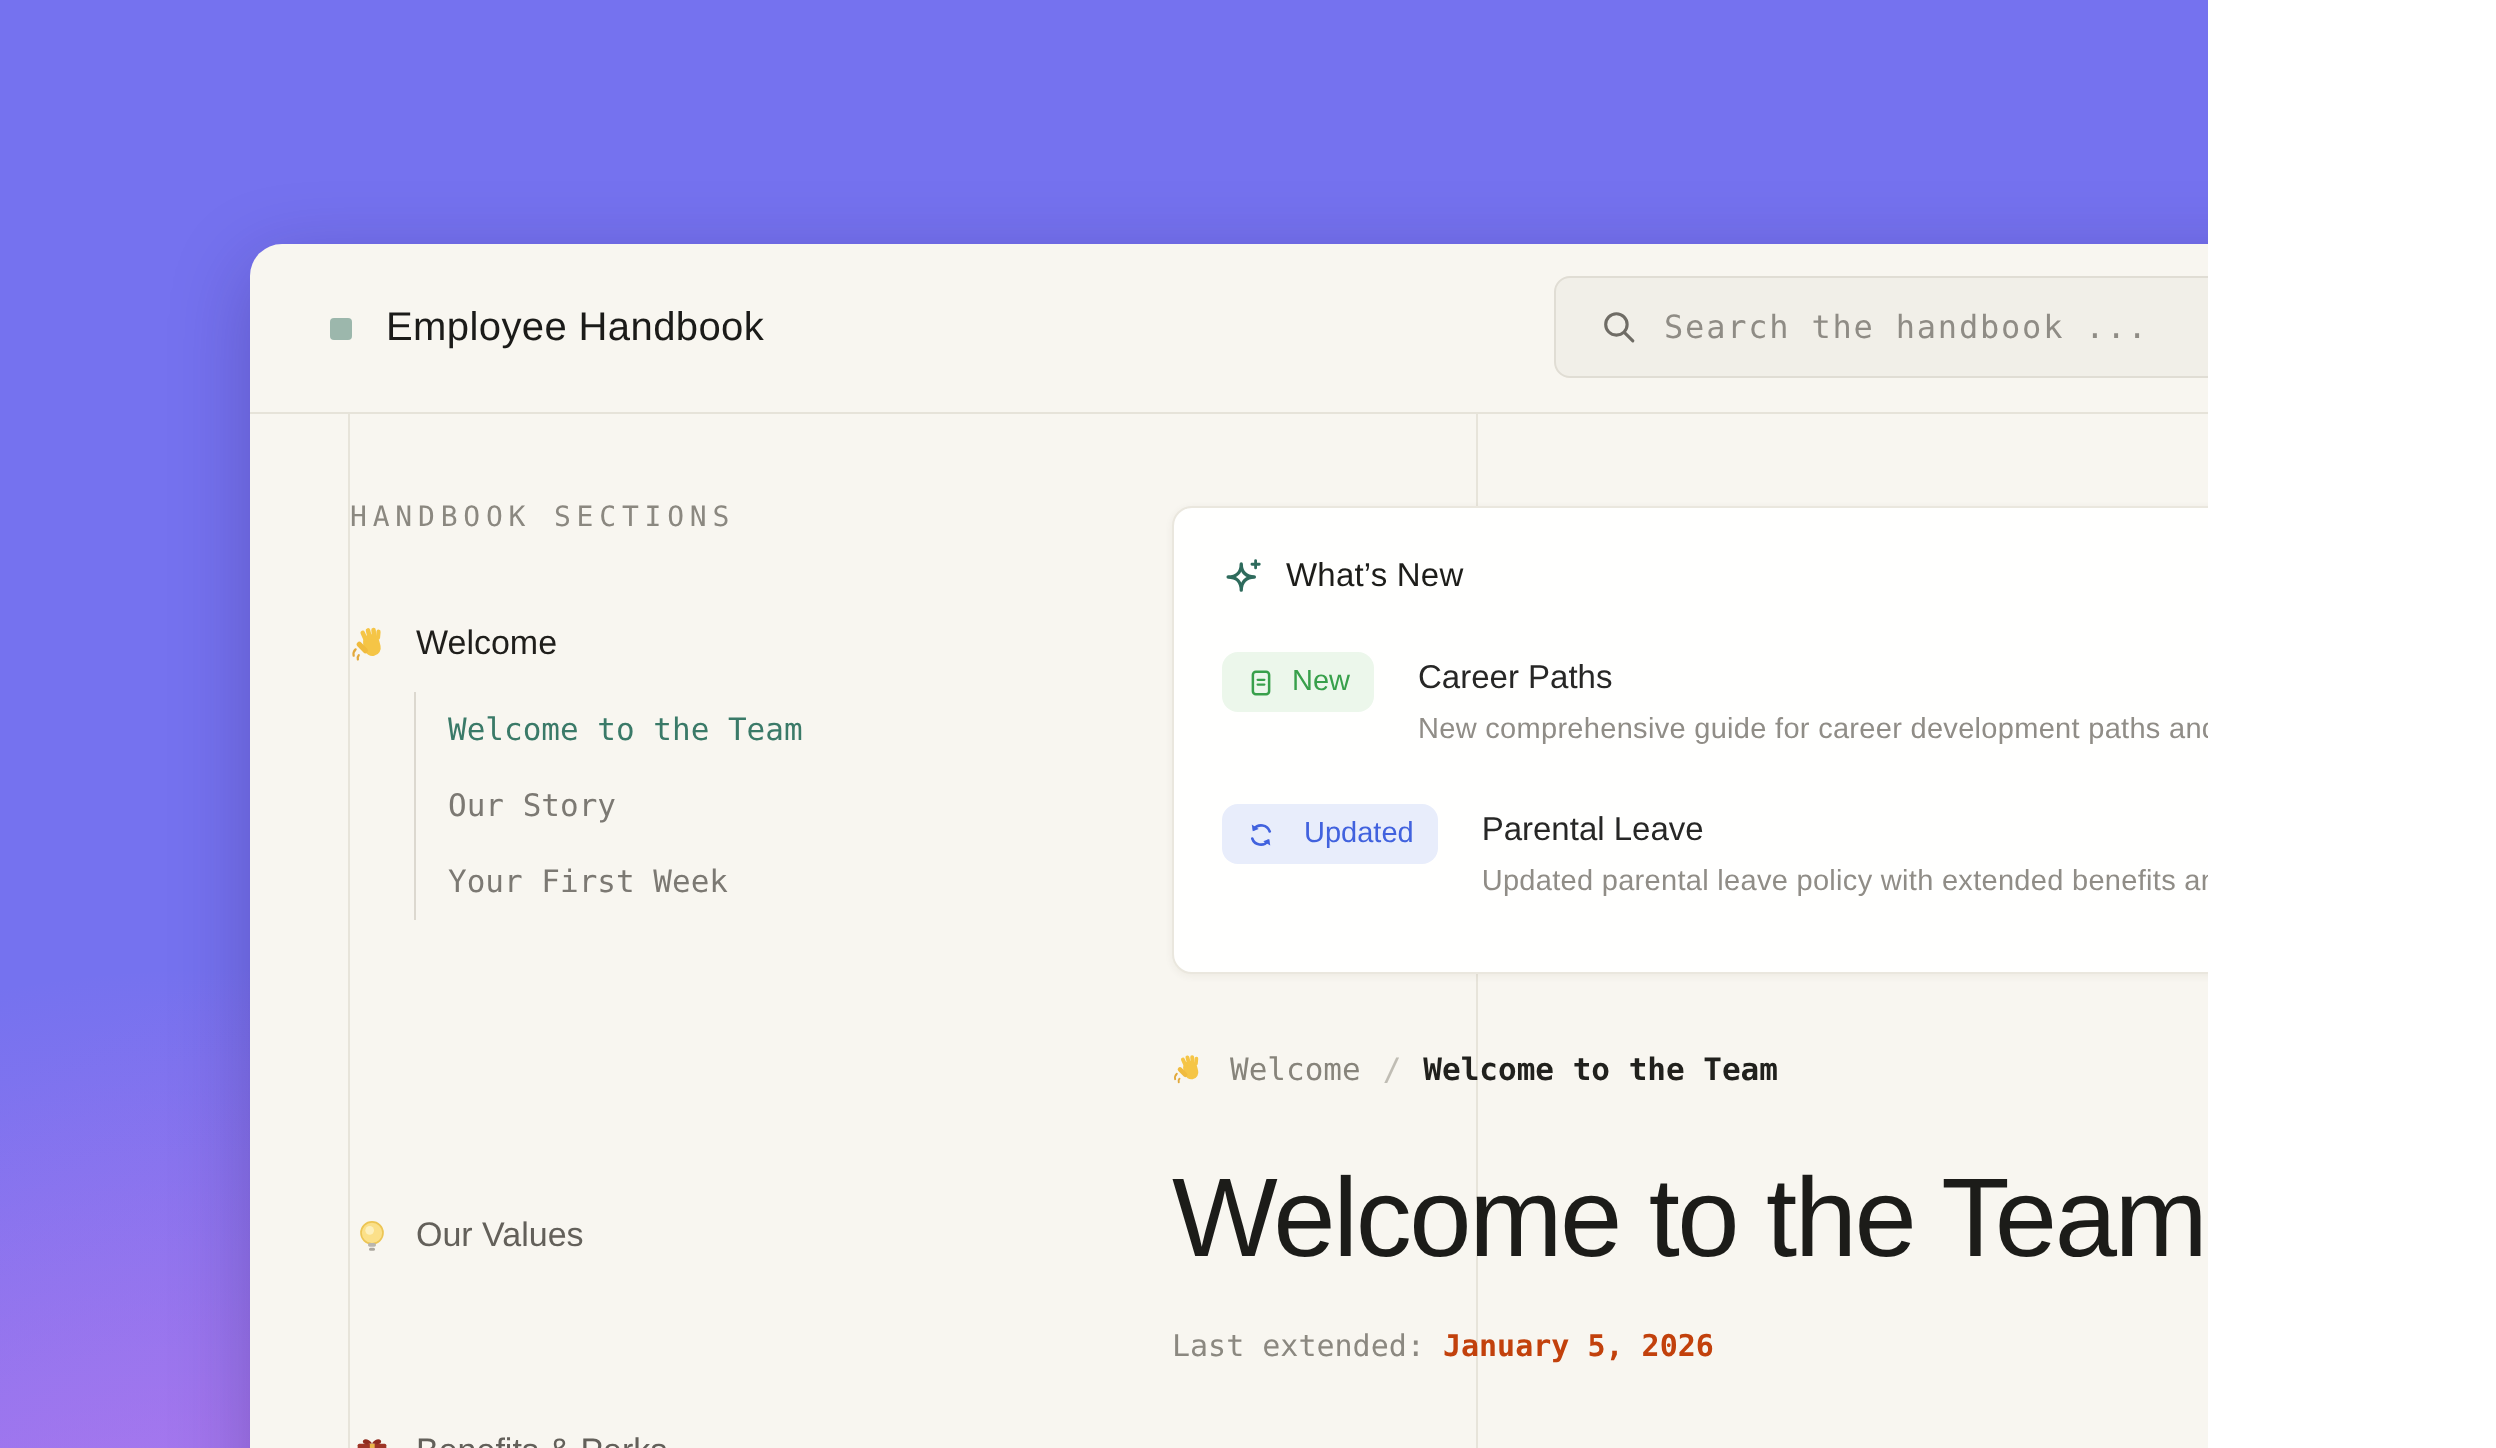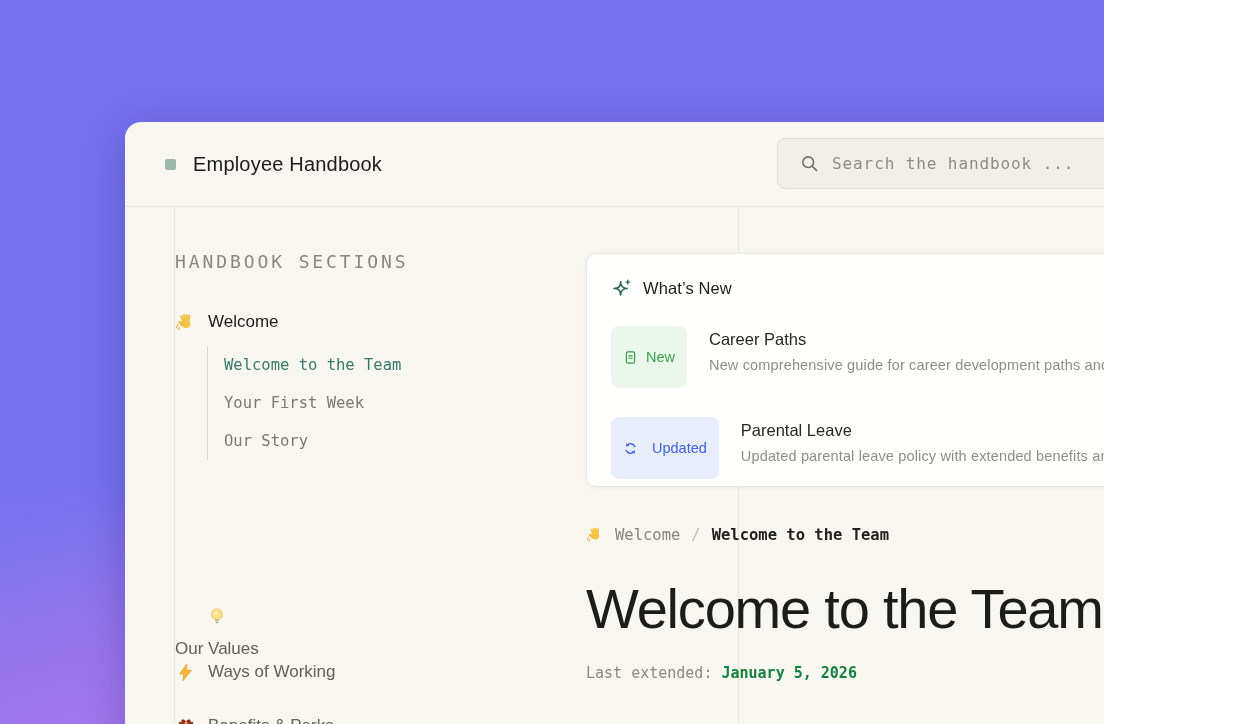--- a/index.html
+++ b/index.html
@@ -39,31 +39,31 @@
   .search-input {
     flex:1; border:none; outline:none; background:transparent;
     font-family:"DejaVu Sans Mono", monospace; font-size:16px; letter-spacing:.9px; color:#55534d;
   }
   .search-input::placeholder { color:#8f8c85; opacity:1; }
 
   
   .sidebar { position:absolute; left:0; top:85px; width:461px; bottom:0; z-index:1; }
   .side-label {
     position:absolute; left:50px; top:44px;
-    font-family:"DejaVu Sans Mono", monospace; font-size:18px; letter-spacing:2.9px; color:#8b8880;
+    font-family:"DejaVu Sans Mono", monospace; font-size:14px; letter-spacing:2.9px; color:#8b8880;
   }
   .nav-item {
     position:absolute; left:50px; height:24px;
     display:flex; align-items:center; gap:12px; cursor:pointer;
   }
   .nav-icon { width:21px; height:21px; display:flex; align-items:center; justify-content:center; }
   .nav-label { font-size:17px; color:#63605a; }
   .nav-item.active .nav-label { color:#1f1e1b; font-weight:500; }
   .pos-welcome  { top:103px; }
-  .pos-values   { top:399px;flex-direction:column; }
+  .pos-values   { top:399px; }
   .pos-ways     { top:453px; }
   .pos-benefits { top:507px; }
 
   .subnav {
     position:absolute; left:82px; top:139px;
     border-left:1px solid #dcd8cf; padding-left:16px;
   }
   .sub-item {
     display:block; line-height:38px; cursor:pointer;
     font-family:"DejaVu Sans Mono", monospace; font-size:15.5px; color:#7c7973; text-decoration:none;
@@ -78,42 +78,42 @@
     background:#fffffe; border:1px solid #eae7de; border-radius:10px;
     box-shadow:0 1px 4px rgba(60,50,20,.06);
     padding:24px 24px 30px 24px; height:234px;
   }
   .card-head { display:flex; align-items:center; gap:11px; }
   .card-title { font-size:16.5px; font-weight:400; color:#1d1d1a; letter-spacing:.1px; }
   .entry { display:flex; align-items:flex-start; gap:22px; margin-top:27px; }
   .entry + .entry { margin-top:29px; }
   .badge {
     display:inline-flex; align-items:center; gap:8px; flex:0 0 auto;
-    padding:22px 12px; border-radius:8px; font-size:14.5px; font-weight:500; line-height:18px;
+    padding:6px 12px; border-radius:8px; font-size:14.5px; font-weight:500; line-height:18px;
   }
   .badge-new { background:#ecf7eb; color:#38a04b; }
   .badge-updated { background:#e8edfb; color:#4162de;gap:14px; }
   .entry-text { min-width:0; }
   .entry-title { font-size:16.5px; font-weight:500; color:#272726; margin-top:4px; white-space:nowrap; }
   .entry-desc { font-size:14.5px; color:#908d87; margin-top:8px; white-space:nowrap; letter-spacing:.15px; }
 
   .breadcrumb { margin-top:39px; display:flex; align-items:center; gap:11px;
     font-family:"DejaVu Sans Mono", monospace; font-size:15.5px; }
   .crumb-section { color:#87847b; cursor:pointer; }
   .crumb-sep { color:#c0bdb4; }
   .crumb-current { color:#21211d; font-weight:700; }
 
   .page-title {
     margin-top:37px; font-size:56px; line-height:1; font-weight:500;
     letter-spacing:-1.2px; color:#1c1c19; white-space:nowrap;
   }
 
   .last-updated { margin-top:27px; font-family:"DejaVu Sans Mono", monospace; font-size:15px; }
   .lu-label { color:#8b8880; }
-  .lu-value { color:#15803d; font-weight:700; }
+  .lu-value { color:#c2410c; font-weight:700; }
 </style>
 </head>
 <body>
 
 <div class="stage">
   <div class="surface">
 
     <div class="vline vline-left"></div>
     <div class="vline vline-right"></div>
 
@@ -146,44 +146,36 @@
               <rect x="16.5" y="4.4" width="2.4" height="5.8" rx="1.2" fill="#f5c546" transform="rotate(19 17.7 7.3)"></rect>
             </g>
             <path d="M3.2 14.5 q-1.6 1.5 -1.1 3.6 M5 17.8 q-.9 1 -.5 2.4" stroke="#e2a93c" stroke-width="1.3" fill="none" stroke-linecap="round"></path>
           </svg>
         </span>
         <span class="nav-label">Welcome</span>
       </div>
 
       <nav class="subnav">
         <a class="sub-item active">Welcome to the Team</a>
+        <a class="sub-item">Our Story</a>
         <a class="sub-item">Your First Week</a>
-        <a class="sub-item">Our Story</a>
       </nav>
 
       <div class="nav-item pos-values">
         <span class="nav-icon">
           <svg width="20" height="21" viewBox="0 0 24 24">
             <circle cx="12" cy="9.5" r="6.6" fill="#fbe089" stroke="#ecc554" stroke-width="1"></circle>
             <circle cx="10.6" cy="8" r="2.6" fill="#fdf0bd"></circle>
             <rect x="9.6" y="15.6" width="4.8" height="2.2" rx="1" fill="#bab6ad"></rect>
             <rect x="10.2" y="18.4" width="3.6" height="1.8" rx="0.9" fill="#aba79e"></rect>
           </svg>
         </span>
         <span class="nav-label">Our Values</span>
       </div>
 
-      <div class="nav-item pos-ways">
-        <span class="nav-icon">
-          <svg width="19" height="21" viewBox="0 0 24 24">
-            <path d="M13.5 1.5 L4.5 13.8 h5.2 L8.8 22.5 L19.5 9.2 h-6 Z" fill="#f8b938" stroke="#e59a26" stroke-width="0.9" stroke-linejoin="round"></path>
-          </svg>
-        </span>
-        <span class="nav-label">Ways of Working</span>
-      </div>
 
       <div class="nav-item pos-benefits">
         <span class="nav-icon">
           <svg width="20" height="21" viewBox="0 0 24 24">
             <rect x="4.4" y="9.6" width="15.2" height="11.4" rx="1.4" fill="#b8432f"></rect>
             <rect x="3.4" y="6.4" width="17.2" height="4.2" rx="1" fill="#9e3526"></rect>
             <rect x="10.7" y="6.4" width="2.9" height="14.6" fill="#e9b64a"></rect>
             <path d="M12 6.2 C9.5 2.4 5.8 3.6 6.6 5.6 C7.2 7.2 10 6.8 12 6.2 Z" fill="#8f2c1f"></path>
             <path d="M12 6.2 C14.5 2.4 18.2 3.6 17.4 5.6 C16.8 7.2 14 6.8 12 6.2 Z" fill="#8f2c1f"></path>
           </svg>

